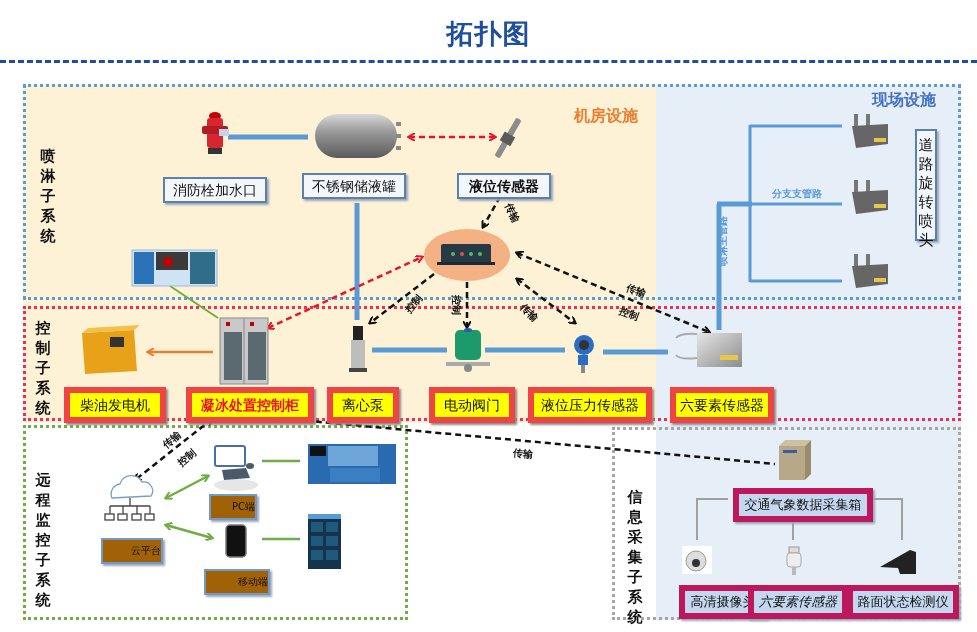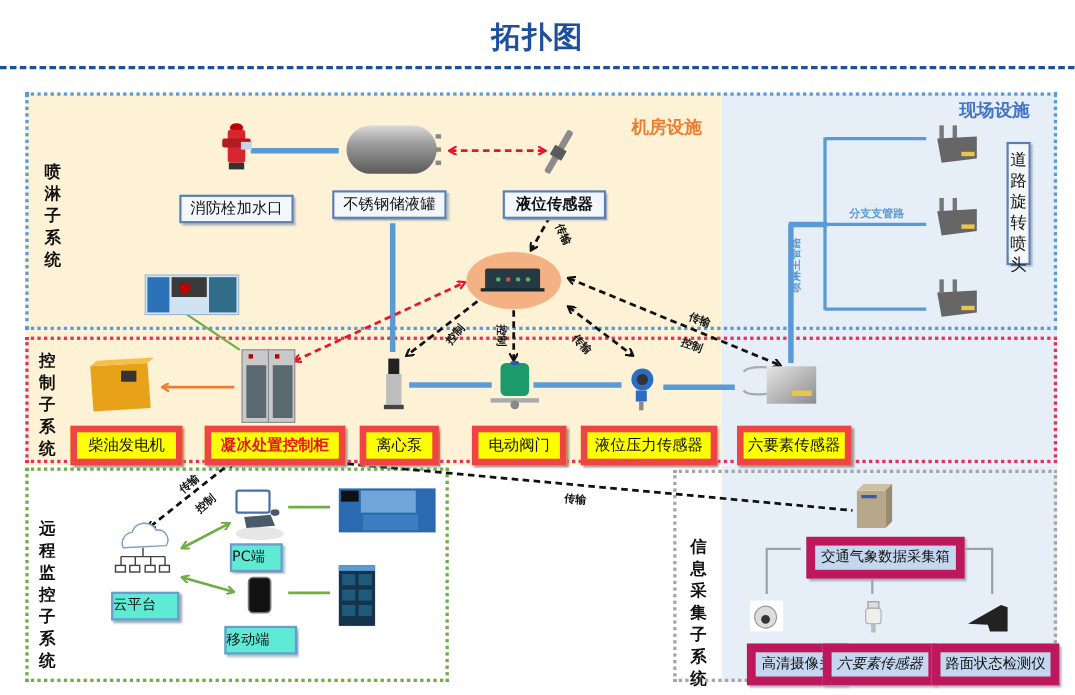--- a/index.html
+++ b/index.html
@@ -11,22 +11,22 @@
   .zone-xc{left:656px;top:85px;width:305px;height:338px;background:#e6eef8;}
   .zone-xx-bg{left:656px;top:423px;width:305px;height:197px;background:#e6eef8;}
   .box-spray{left:23px;top:84px;width:938px;height:216px;border:3px dotted #5b9bd5;box-sizing:border-box;}
   .box-ctrl{left:23px;top:306px;width:938px;height:115px;border:3px dotted #e8305a;box-sizing:border-box;}
   .box-remote{left:23px;top:425px;width:385px;height:195px;border:3px dotted #70ad47;box-sizing:border-box;}
   .box-info{left:612px;top:427px;width:349px;height:193px;border:3px dotted #a6a6a6;box-sizing:border-box;}
   .zone-label{font-size:16px;font-weight:bold;}
   .vlabel{font-size:15px;font-weight:bold;color:#111;line-height:20px;width:20px;text-align:center;}
   .lbl-white{background:#f3f6fb;border:2px solid #5b7fae;color:#111;font-size:14px;text-align:center;box-shadow:2px 2px 2px #9aa7b8;}
   .lbl-yellow{background:#ffff00;border:6px solid #ef4444;color:#111;font-size:14px;text-align:center;box-shadow:2px 2px 2px #8b8b8b;}
-  .lbl-green{background:#5eead4;border:2px solid #6f9ac9;color:#111;font-size:13px;text-align:left;box-shadow:2px 2px 2px #9aa7b8;}
-  .lbl-blue{background:#c5d7ef;border:8px solid #be185d;color:#111;font-size:13px;text-align:center;box-shadow:2px 2px 2px #9aa7b8;}
+  .lbl-green{background:#a16207;border:2px solid #6f9ac9;color:#111;font-size:10px;text-align:right;box-shadow:2px 2px 2px #9aa7b8;}
+  .lbl-blue{background:#c5d7ef;border:6px solid #be185d;color:#111;font-size:13px;text-align:center;box-shadow:2px 2px 2px #9aa7b8;}
   .red-text{color:#e8152a;font-weight:bold;}
   .small-tag{font-size:10px;font-weight:bold;color:#111;}
   .blue-tag{font-size:10px;font-weight:bold;color:#5b9bd5;}
   svg.overlay{position:absolute;left:0;top:0;}
 </style>
 </head>
 <body>
 
 <div class="abs zone-jf"></div>
 <div class="abs zone-xc"></div>

